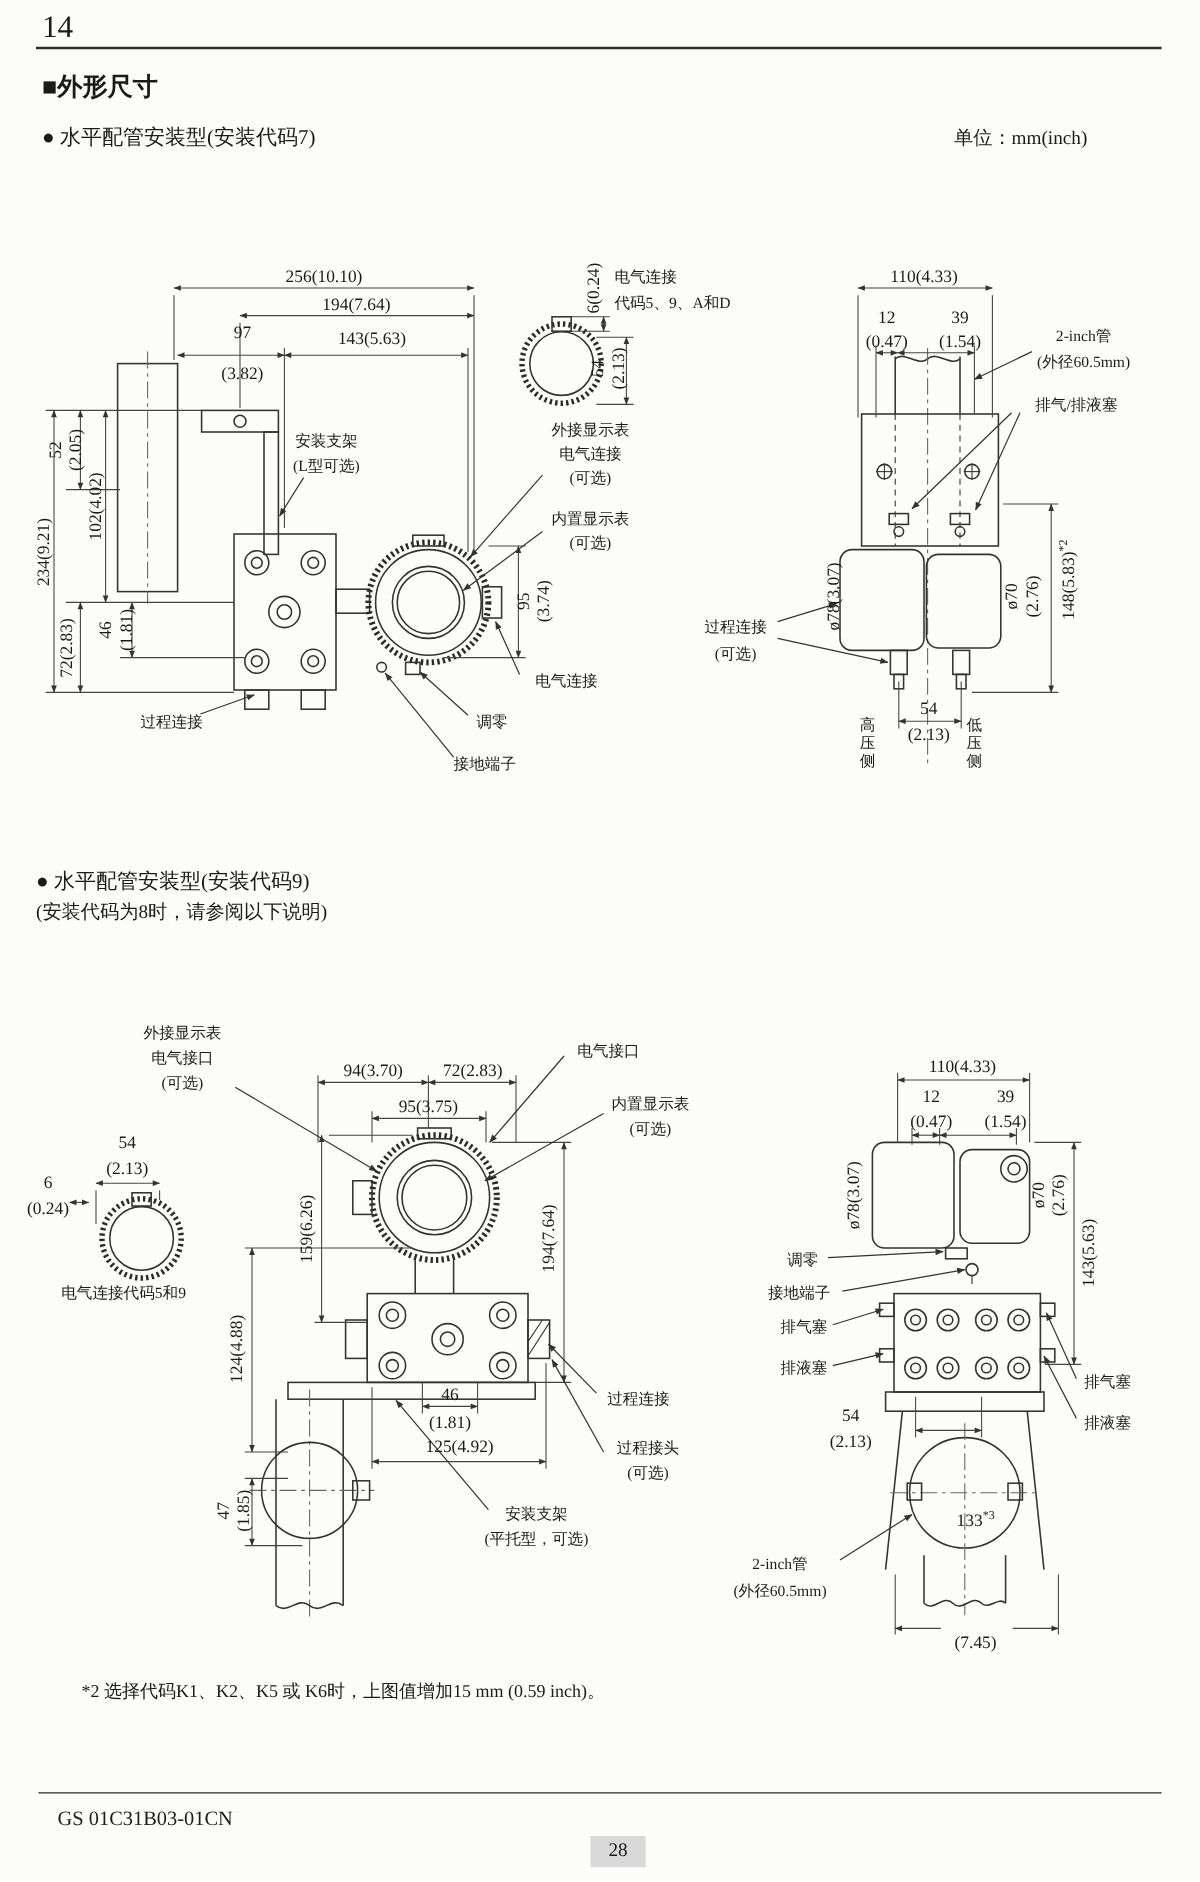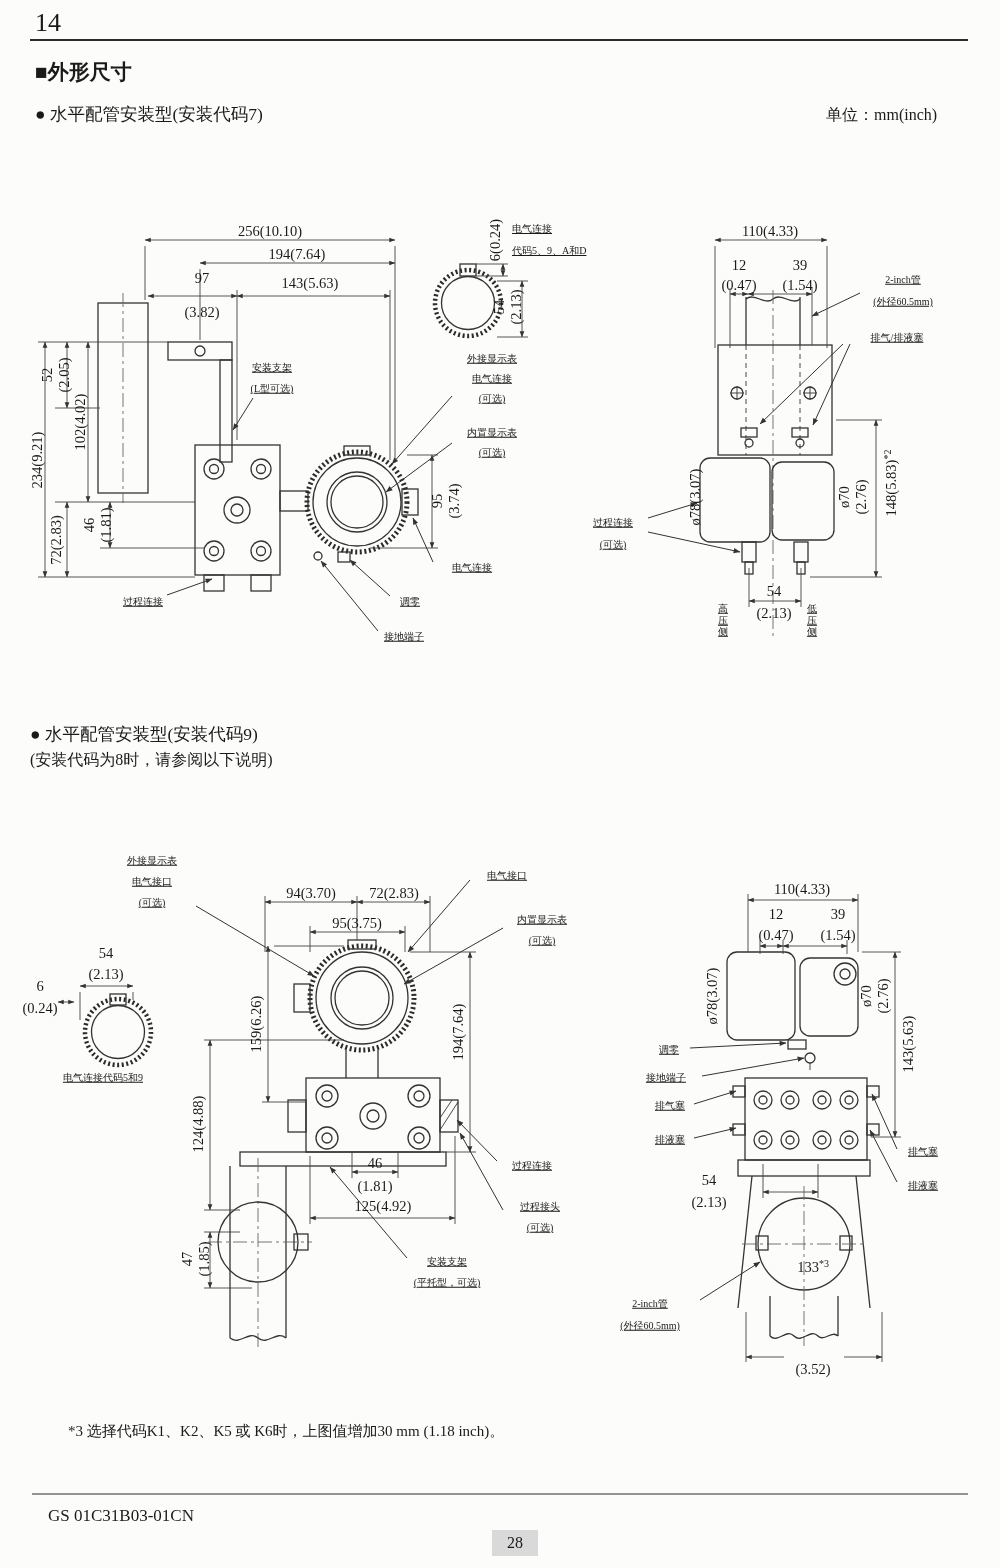--- a/index.html
+++ b/index.html
@@ -7,21 +7,21 @@
   .page { position:relative; width:1000px; height:1568px; background:#fcfcfa;
           font-family:"Liberation Serif","DejaVu Serif",serif; color:#1a1a1a; overflow:hidden; }
   svg.linework { position:absolute; left:0; top:0; }
   .tl  { position:absolute; white-space:nowrap; }            
   .lbl { position:absolute; white-space:nowrap; font-size:15px; line-height:1.25;
          text-align:center; transform:translate(-50%,-50%); }
   .rot { transform:translate(-50%,-50%) rotate(-90deg); }
   .rot2 span, .two span { display:block; line-height:1.2; }
   .vert { white-space:normal; word-break:break-all; width:18px; line-height:1.15; }
   .dim  { font-size:14.5px; }
-  .cjk  { font-size:10px;text-decoration:underline; }
+  .cjk  { font-size:13px; }
   .h-pagenum { font-size:26px; }
   .h-sec { font-size:21px; font-weight:bold; }
   .h-sub { font-size:17.5px; }
   .h-unit { font-size:16px; }
   .foot { font-size:15px; }
   .docid { font-size:17px; }
   .pageno { background:#d9d9d9; padding:3px 15px; font-size:16px; }
   sup { font-size:10px; }
 </style>
 </head>
@@ -316,21 +316,21 @@
       <line x1="694" y1="1138" x2="736" y2="1128" marker-end="url(#ar)"></line>
       <line x1="897" y1="1149" x2="872" y2="1094" marker-end="url(#ar)"></line>
       <line x1="897" y1="1182" x2="870" y2="1130" marker-end="url(#ar)"></line>
       <line x1="700" y1="1300" x2="760" y2="1262" marker-end="url(#ar)"></line>
     </g>
   </svg>
 
   <div class="tl h-pagenum" style="left:35px;top:8px">14</div>
   <div class="tl h-sec" style="left:35px;top:58px">■外形尺寸</div>
   <div class="tl h-sub" style="left:35px;top:102px">● 水平配管安装型(安装代码7)</div>
-  <div class="tl h-unit" style="left:826px;top:105px">单位：mm(inch)</div>
+  <div class="tl h-unit" style="left:795px;top:105px">单位：mm(inch)</div>
   <div class="tl h-sub" style="left:30px;top:722px">● 水平配管安装型(安装代码9)</div>
   <div class="tl h-unit" style="left:30px;top:750px">(安装代码为8时，请参阅以下说明)</div>
 
   <div class="lbl dim" style="left:270px;top:231px">256(10.10)</div>
   <div class="lbl dim" style="left:297px;top:254px">194(7.64)</div>
   <div class="lbl dim" style="left:202px;top:278px">97</div>
   <div class="lbl dim" style="left:202px;top:312px">(3.82)</div>
   <div class="lbl dim" style="left:310px;top:283px">143(5.63)</div>
   <div class="lbl dim rot rot2" style="left:56px;top:375px">
     <span>52</span>
@@ -437,19 +437,19 @@
   <div class="lbl cjk" style="left:670px;top:1140px">排液塞</div>
   <div class="lbl cjk" style="left:923px;top:1152px">排气塞</div>
   <div class="lbl cjk" style="left:923px;top:1186px">排液塞</div>
   <div class="lbl dim" style="left:709px;top:1180px">54</div>
   <div class="lbl dim" style="left:709px;top:1202px">(2.13)</div>
   <div class="lbl cjk" style="left:650px;top:1304px">2-inch管</div>
   <div class="lbl cjk" style="left:650px;top:1326px">(外径60.5mm)</div>
   <div class="lbl dim" style="left:813px;top:1267px">
     <span>133</span><sup>*3</sup>
   </div>
-  <div class="lbl dim" style="left:813px;top:1369px">(3.52)</div>
-
-  <div class="tl foot" style="left:68px;top:1422px">*3  选择代码K1、K2、K5 或 K6时，上图值增加30 mm (1.18 inch)。</div>
+  <div class="lbl dim" style="left:813px;top:1369px">(7.45)</div>
+
+  <div class="tl foot" style="left:68px;top:1400px">*2  选择代码K1、K2、K5 或 K6时，上图值增加15 mm (0.59 inch)。</div>
   <div class="tl docid" style="left:48px;top:1506px">GS 01C31B03-01CN</div>
   <div class="lbl pageno" style="left:515px;top:1543px">28</div>
 
 </div>
 
 </body></html>

